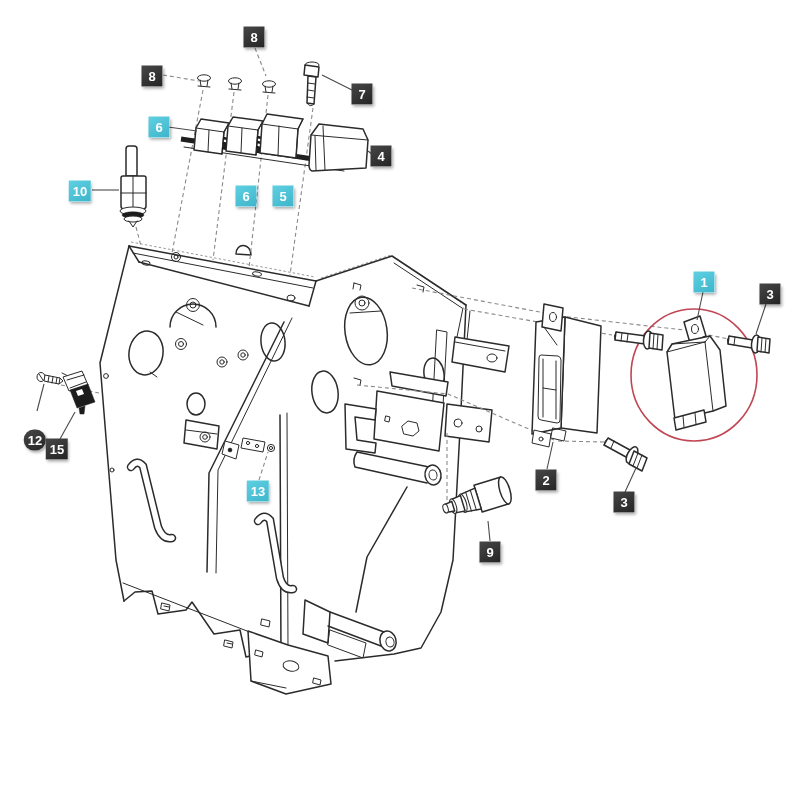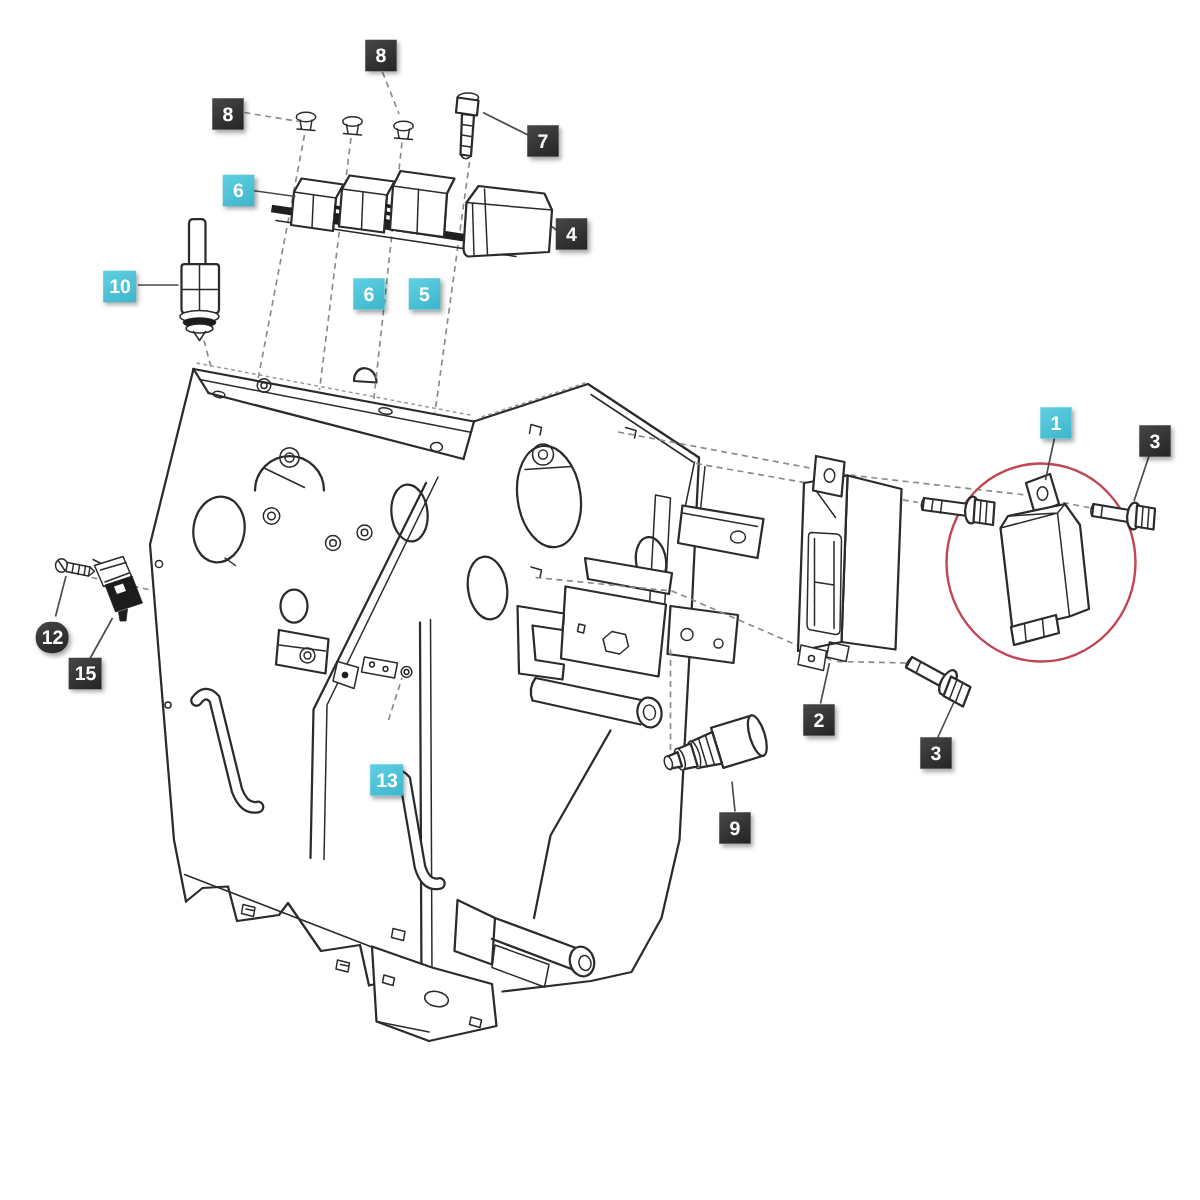--- a/index.html
+++ b/index.html
@@ -329,20 +329,20 @@
       <div class="badge dark" style="left: 254px; top: 37px;">8</div>
       <div class="badge dark" style="left: 152px; top: 76px;">8</div>
       <div class="badge dark" style="left: 362px; top: 94px;">7</div>
       <div class="badge cyan" style="left: 159px; top: 127px;">6</div>
       <div class="badge dark" style="left: 381px; top: 156px;">4</div>
       <div class="badge cyan" style="left: 80px; top: 191px;">10</div>
       <div class="badge cyan" style="left: 246px; top: 196px;">6</div>
       <div class="badge cyan" style="left: 283px; top: 196px;">5</div>
       <div class="badge cyan" style="left: 704px; top: 282px;">1</div>
       <div class="badge dark" style="left: 770px; top: 294px;">3</div>
-      <div class="badge dark" style="left: 35px; top: 425px; border-radius: 10px;">12</div>
+      <div class="badge dark" style="left: 35px; top: 440px; border-radius: 10px;">12</div>
       <div class="badge dark" style="left: 57px; top: 449px;">15</div>
       <div class="badge dark" style="left: 546px; top: 480px;">2</div>
-      <div class="badge cyan" style="left: 258px; top: 491px; margin-top: 29px;">13</div>
+      <div class="badge cyan" style="left: 258px; top: 491px;">13</div>
       <div class="badge dark" style="left: 624px; top: 502px;">3</div>
       <div class="badge dark" style="left: 490px; top: 552px;">9</div>
     </div>
 </div>
 
 </body></html>

